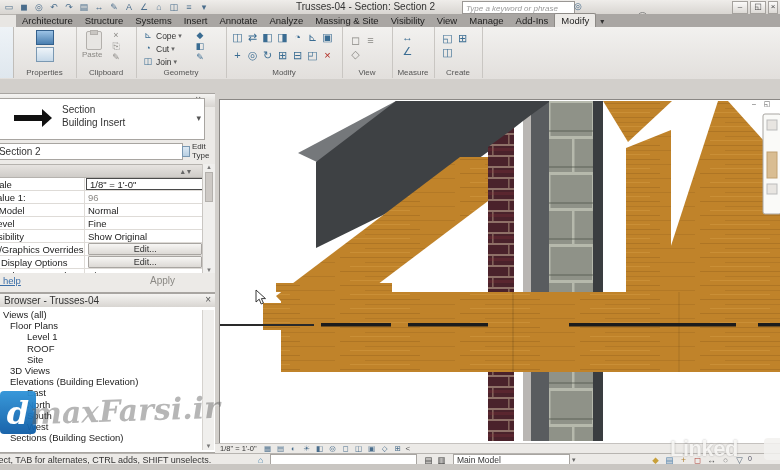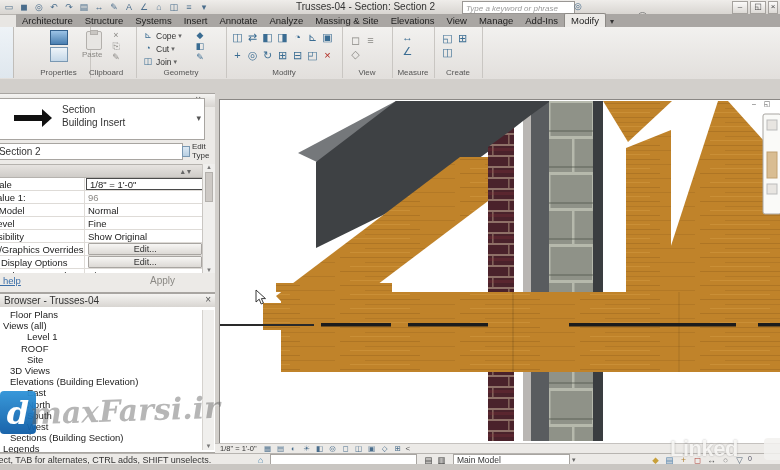--- a/index.html
+++ b/index.html
@@ -136,32 +136,32 @@
 </div>
 
 <div class="abs" id="tabrow">
     <div class="tab">Architecture</div>
     <div class="tab">Structure</div>
     <div class="tab">Systems</div>
     <div class="tab">Insert</div>
     <div class="tab">Annotate</div>
     <div class="tab">Analyze</div>
     <div class="tab">Massing &amp; Site</div>
-    <div class="tab">Elevations</div>
+    <div class="tab">Visibility</div>
     <div class="tab">View</div>
     <div class="tab">Manage</div>
     <div class="tab">Add-Ins</div>
     <div class="tab active">Modify</div>
     <div style="font-size: 8px; color: rgb(51, 51, 51); padding: 1px 4px;">▾</div>
   </div>
 
 <div class="abs" id="ribbon">
   <div class="abs" id="selcut"></div>
 
-  <div class="rpanel" style="left:27px;width:63px;">
+  <div class="rpanel" style="left:13px;width:63px;">
     <div class="abs" style="left:23px;top:3px;width:16px;height:13px;background:linear-gradient(#9cc3e6,#4a7fb0);border:1px solid #33608c;"></div>
     <div class="abs" style="left:23px;top:20px;width:16px;height:13px;border:1px solid #7a98b2;background:linear-gradient(#eef4f9,#c5d8e8);"></div>
     <div class="plabel">Properties</div>
   </div>
 
   <div class="rpanel" style="left:76px;width:60px;">
     <div class="abs" style="left:10px;top:4px;" id="paste-ic"></div>
     <div class="abs" style="left:6px;top:23px;font-size:8px;color:#8a8884;">Paste</div>
     <div class="abs" style="left:34px;top:3px;display:flex;flex-direction:column;" id="clipside">
         <span class="ric sm gray">×</span>
@@ -333,33 +333,32 @@
       </div>
     </div>
   </div>
 
   <div class="palette" id="browser">
     <div class="phead">
       <span style="padding-left:4px;">Browser - Trusses-04</span>
       <span class="pclose">×</span>
     </div>
     <div id="tree">
+        <div class="titem" style="padding-left: 3px;">Views (all)</div>
         <div class="titem" style="padding-left: 10px;">Floor Plans</div>
-        <div class="titem" style="padding-left: 3px;">Views (all)</div>
         <div class="titem" style="padding-left: 27px;">Level 1</div>
-        <div class="titem" style="padding-left: 21px;">ROOF</div>
+        <div class="titem" style="padding-left: 27px;">ROOF</div>
         <div class="titem" style="padding-left: 27px;">Site</div>
         <div class="titem" style="padding-left: 10px;">3D Views</div>
         <div class="titem" style="padding-left: 10px;">Elevations (Building Elevation)</div>
         <div class="titem" style="padding-left: 27px;">East</div>
         <div class="titem" style="padding-left: 27px;">North</div>
         <div class="titem" style="padding-left: 27px;">South</div>
         <div class="titem" style="padding-left: 27px;">West</div>
         <div class="titem" style="padding-left: 10px;">Sections (Building Section)</div>
-        <div class="titem" style="padding-left: 3px;">Legends</div>
       </div>
     <div id="br-scroll">
       <div class="arr">▼</div>
     </div>
   </div>
 </div>
 
 <div class="abs" id="canvaswrap">
   <div id="viewframe">
     <svg width="561" height="341" viewBox="0 0 561 341">

